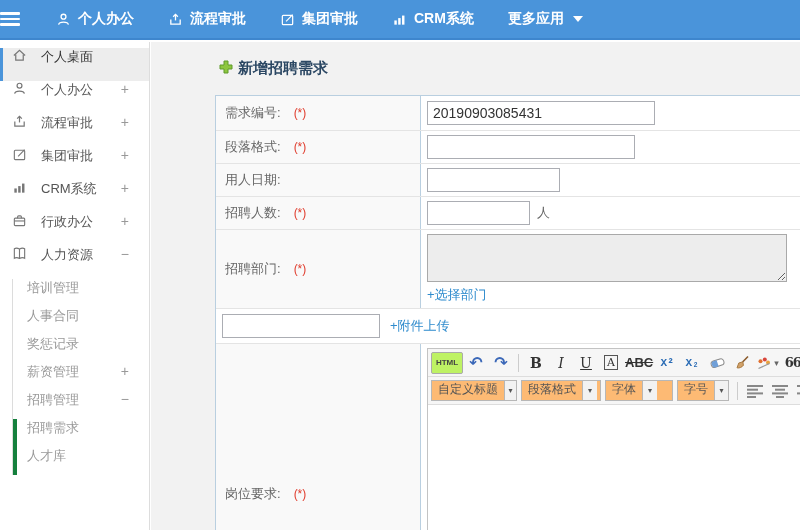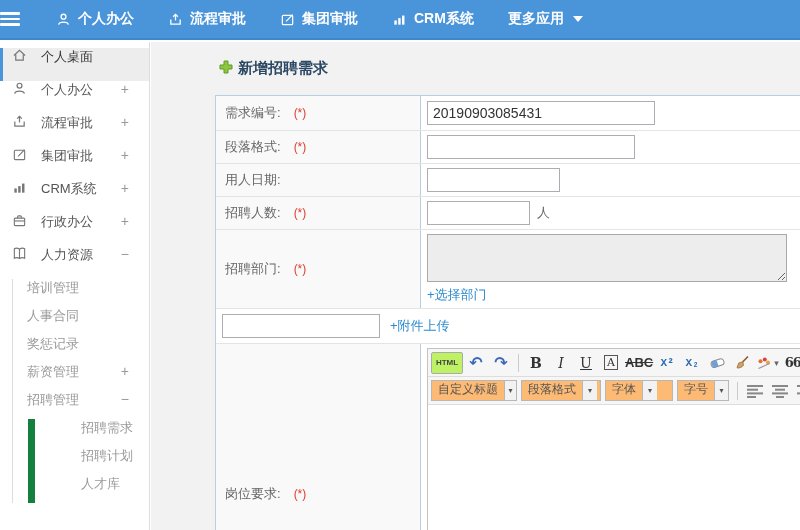--- a/index.html
+++ b/index.html
@@ -17,21 +17,21 @@
   .caret { width:0; height:0; border-left:5px solid transparent; border-right:5px solid transparent; border-top:6px solid #fff; margin-left:2px; }
 
   
   .sidebar { position:absolute; left:0; top:42px; bottom:0; width:150px; background:#fff; border-right:1px solid #ddd; padding-top:6px; overflow:hidden; }
   .s-item { position:relative; height:33px; display:flex; align-items:flex-start; padding-left:12px; gap:14px; color:#555; cursor:pointer; }
   .s-item.active { background:#ededed; border-left:3px solid #4a94da; padding-left:9px; color:#333; }
   .s-item .sicon { color:#777; display:flex; }
   .s-toggle { position:absolute; right:20px; color:#999; font-size:14px; }
   .s-sub { margin-left:12px; border-left:1px solid #dcdcdc; }
   .s-sub .s-item { height:28px; padding-left:14px; color:#999; }
-  .s-sub2 { margin-left:15px; border-left:7px solid #15803d;padding-left:36px; }
+  .s-sub2 { border-left:4px solid #15803d; }
   .s-sub2 .s-item { height:28px; padding-left:10px; color:#999; }
 
   
   .main { position:absolute; left:151px; top:42px; right:0; bottom:0; background:#f2f2f2; padding-top:15px; overflow:hidden; }
   .title-row { margin-left:68px; display:flex; align-items:center; gap:5px; height:22px; }
   .title-text { font-size:15px; font-weight:bold; color:#2b4763; }
 
   .ftable { margin-left:64px; margin-right:-8px; margin-top:16px; border:1px solid #b9cfe0; background:#fff; }
   .frow { display:flex; border-bottom:1px solid #e4e4e4; }
   .frow:last-child { border-bottom:none; }
@@ -216,23 +216,20 @@
     </div>
     <div class="s-item">
       <span>招聘管理</span>
       <span class="s-toggle">−</span>
     </div>
     <div class="s-sub2">
       <div class="s-item">
           <span>招聘需求</span>
         </div>
       <div class="s-item">
-          <span>招聘计划</span>
-        </div>
-      <div class="s-item">
           <span>人才库</span>
         </div>
     </div>
   </div>
 </div>
 
 <div class="main">
   <div class="title-row">
     <span><svg width="14" height="14" viewBox="0 0 14 14">
           <path d="M5 1 h4 v4 h4 v4 h-4 v4 h-4 v-4 H1 V5 h4 z" fill="#8dc63f" stroke="#5f9a2a" stroke-width="1"></path>

